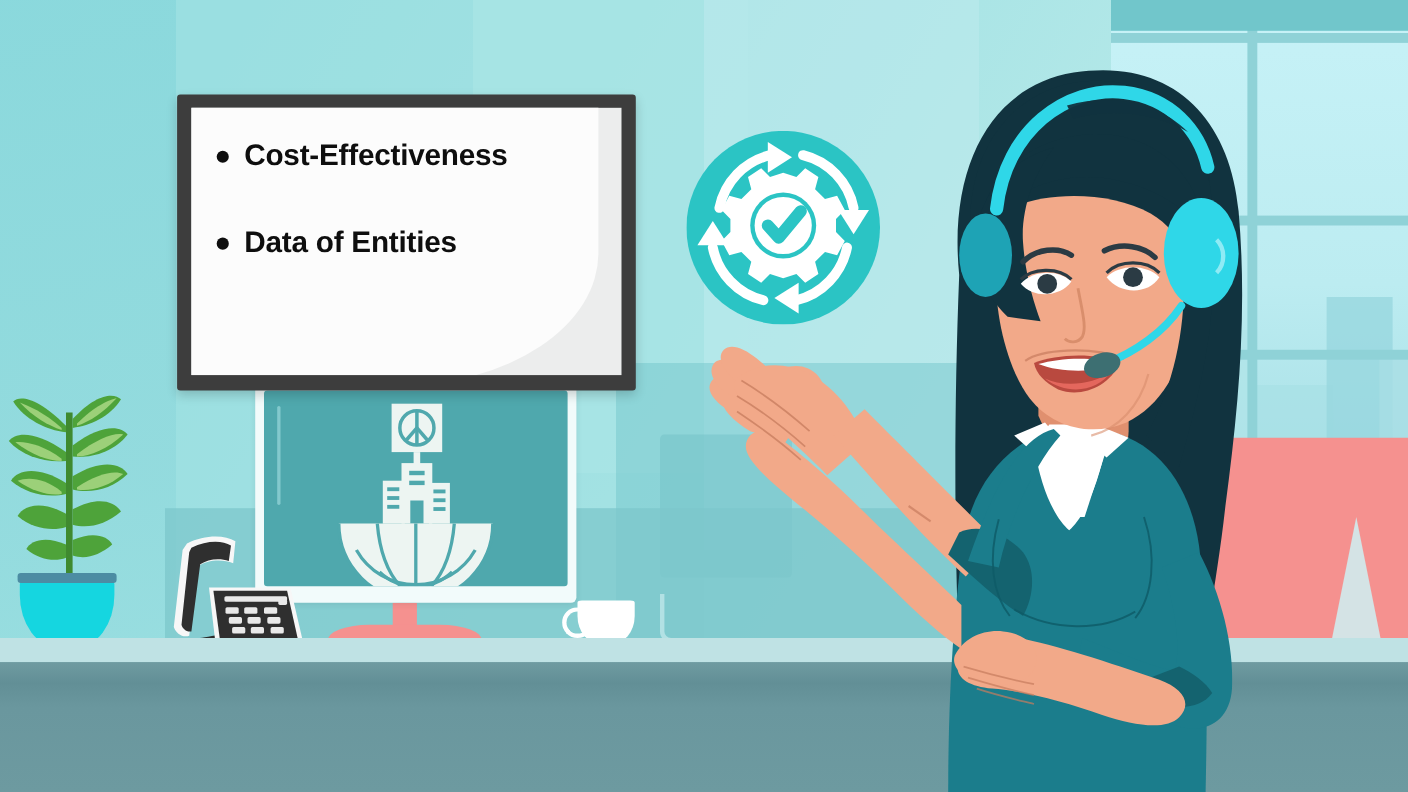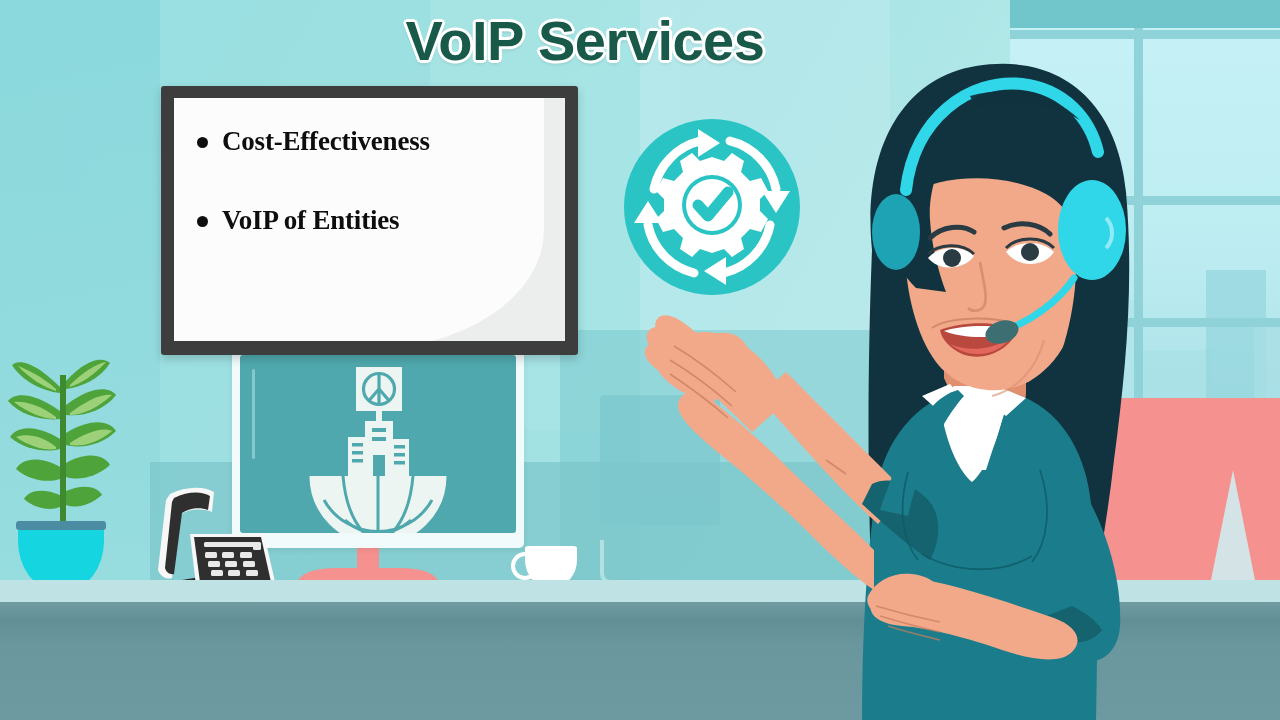--- a/index.html
+++ b/index.html
@@ -262,21 +262,20 @@
     width: 380px; height: 262px;
     background: #fcfcfc;
     border-radius: 0 0 180px 0 / 0 0 120px 0;
   }
   .board-list {
     position: absolute;
     left: 0; top: 0; right: 0; bottom: 0;
     margin: 0;
     padding: 30px 10px 0 48px;
     list-style: none;
-    font-family: Liberation Serif, serif;
   }
   .board-list li {
     position: relative;
     font-size: 27px;
     font-weight: bold;
     color: #0e0e0e;
     letter-spacing: -0.2px;
     margin-bottom: 52px;
     line-height: 1;
   }
@@ -571,21 +570,21 @@
   <div class="board">
     <div class="board-inner">
       <div class="board-sheen"></div>
       <ul class="board-list">
         <li>
           <span class="bullet"></span>
           <span>Cost-Effectiveness</span>
         </li>
         <li>
           <span class="bullet"></span>
-          <span>VoIP of Entities</span>
+          <span>Data of Entities</span>
         </li>
       </ul>
     </div>
   </div>
 
   <div class="badge">
     <svg width="176" height="176" viewBox="0 0 176 176">
       <circle cx="88" cy="88" r="88" fill="#2bc4c4"></circle>
 
       <g fill="none" stroke="#ffffff" stroke-width="9" stroke-linecap="round">
@@ -608,15 +607,14 @@
                  L88 134 L76 130 L68 138 L56 130 L59 119 L50 110 L39 113 L32 100 L40 92
                  L40 80 L32 72 L39 59 L50 62 L59 53 L56 42 L68 34 L76 42 Z"></path>
         <circle cx="88" cy="86" r="30" fill="#2bc4c4"></circle>
         <circle cx="88" cy="86" r="26" fill="#ffffff"></circle>
       </g>
 
       <path d="M74 86 L84 97 L104 73" stroke="#2bc4c4" stroke-width="11" fill="none" stroke-linecap="round" stroke-linejoin="round"></path>
     </svg>
   </div>
 
-  <div class="title">VoIP Services</div>
 
 </div>
 
 </body></html>

